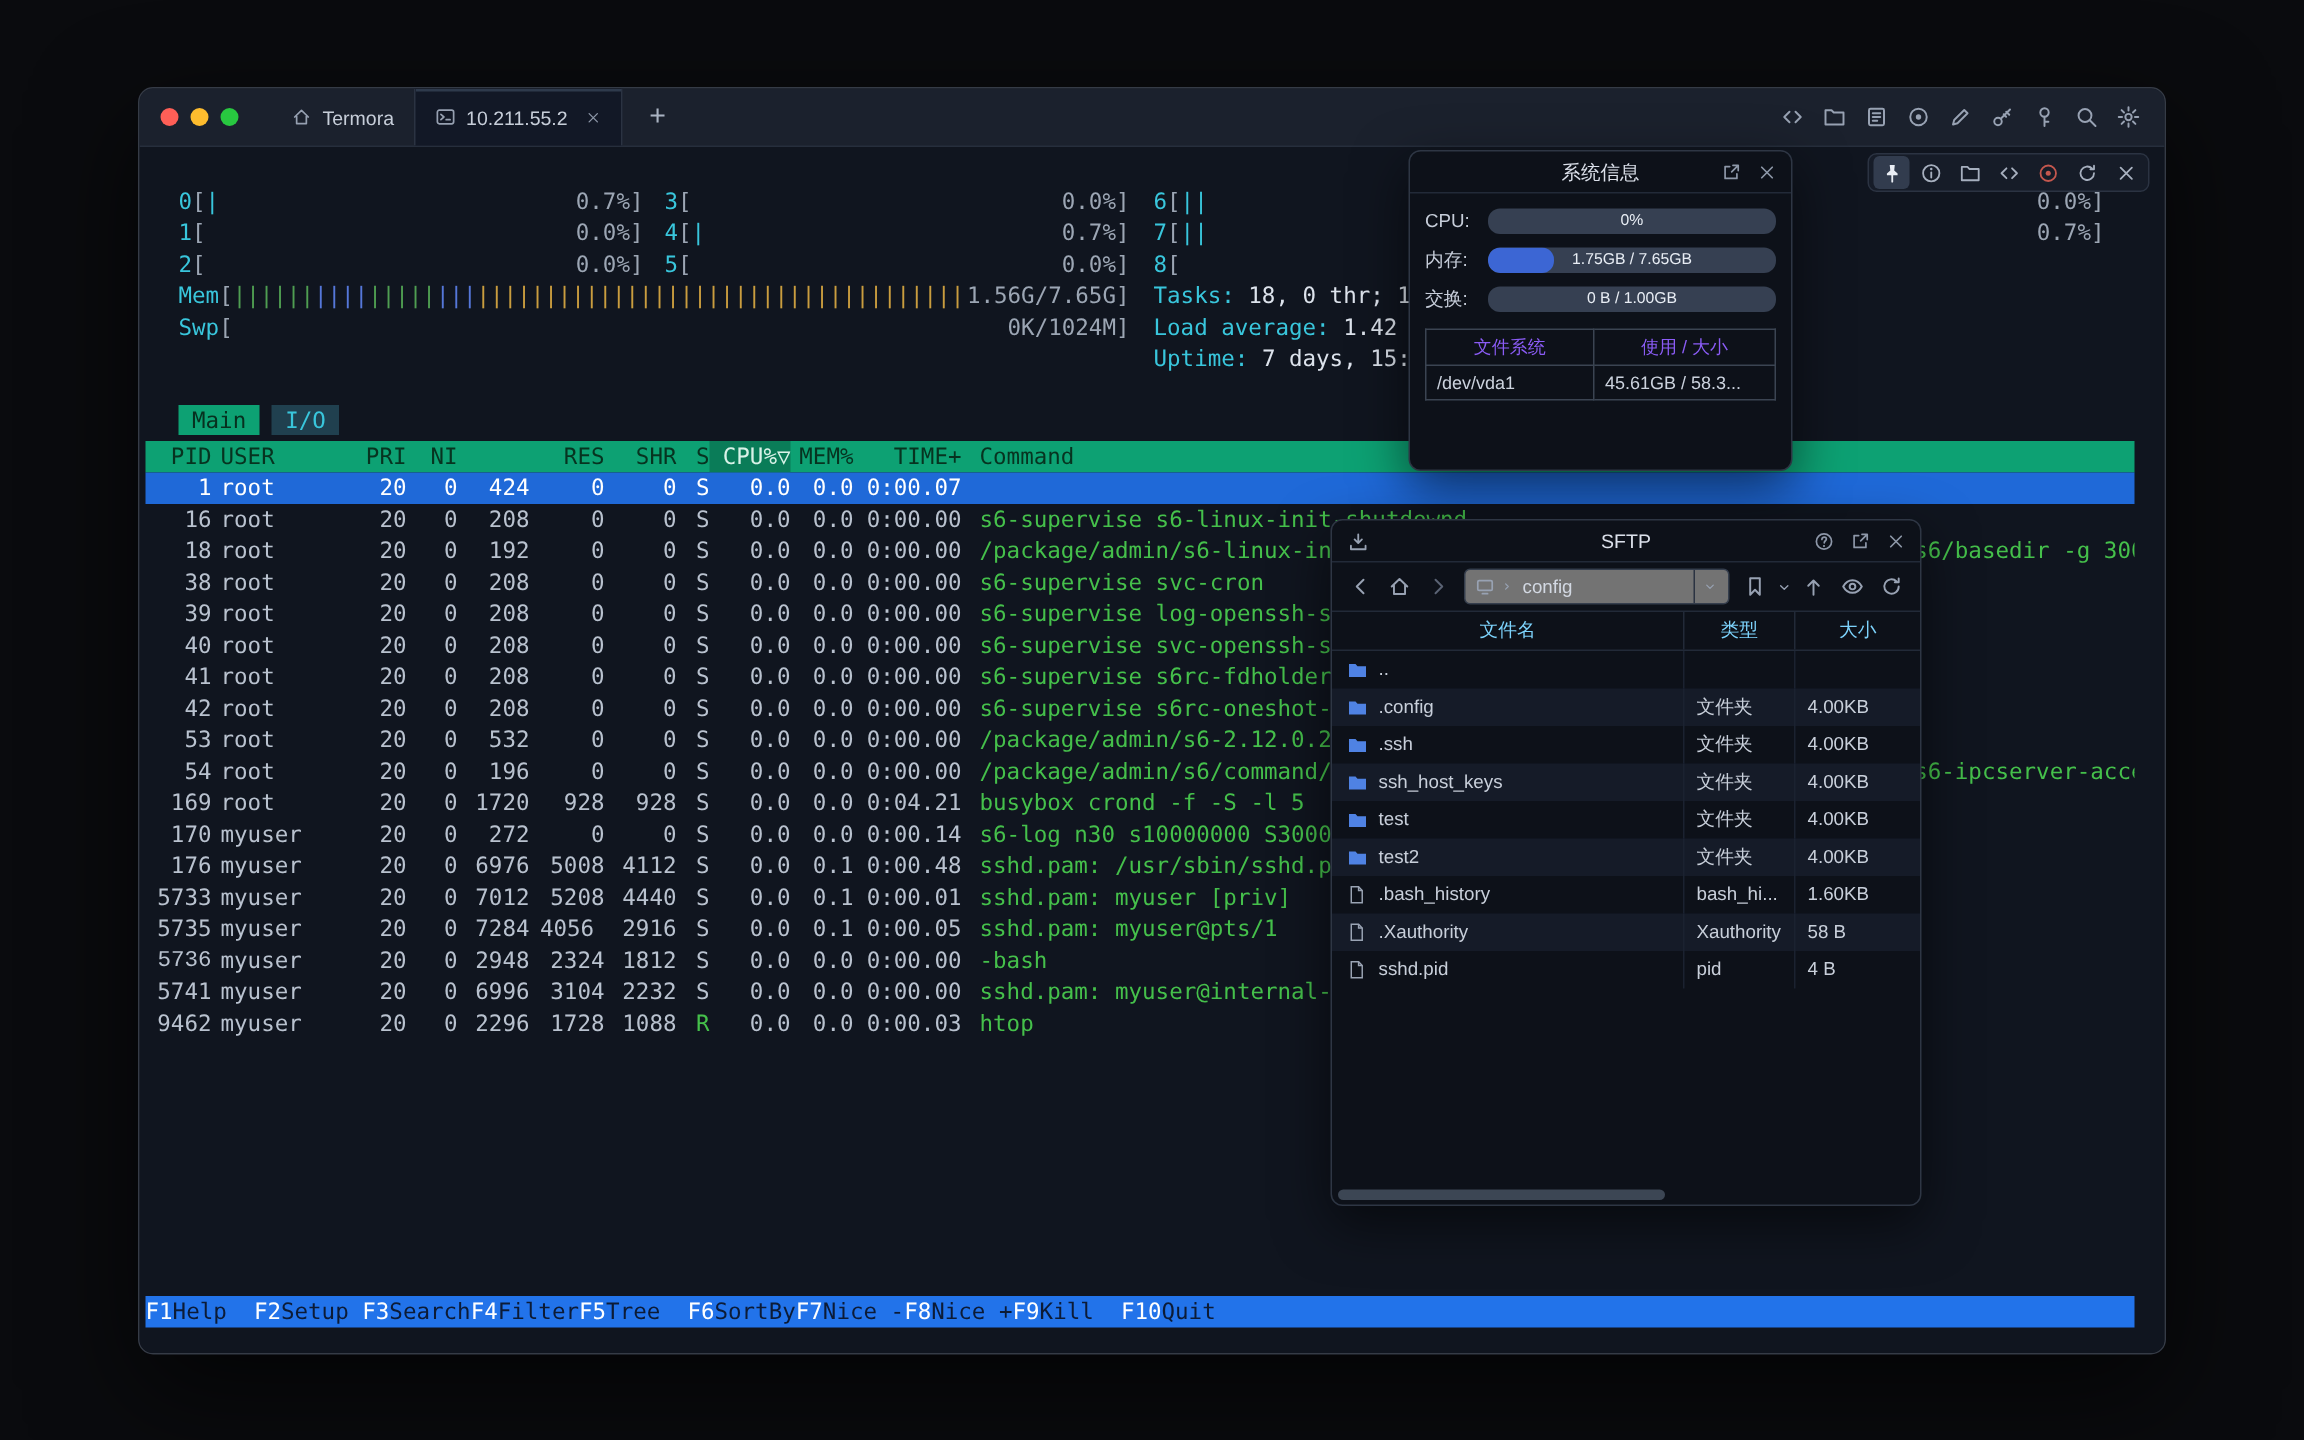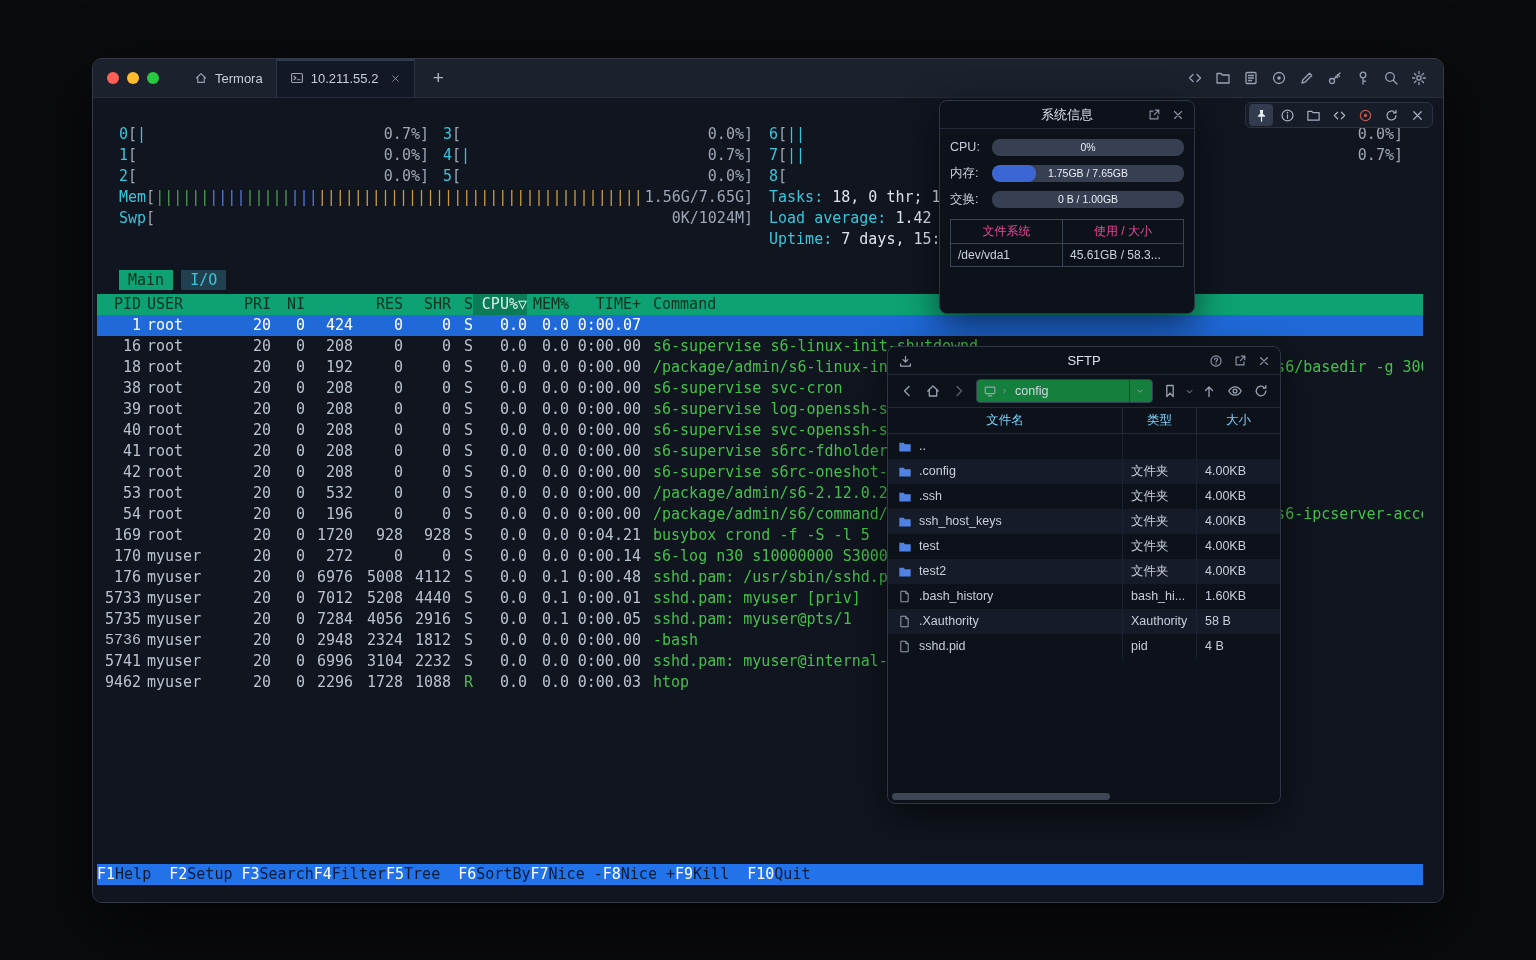--- a/index.html
+++ b/index.html
@@ -90,32 +90,32 @@
   .sysinfo{left:846px;top:2px;width:256px;height:214px}
   .si-rows{padding-top:5px}
   .si-row{display:flex;align-items:center;height:26px;padding:0 10px}
   .si-label{width:42px;font-size:12.5px;color:#c6cdd9}
   .si-bar{position:relative;flex:1;height:17px;border-radius:8px;background:#364052;overflow:hidden}
   .si-fill{position:absolute;left:0;top:0;bottom:0;border-radius:8px;background:var(--memfill)}
   .si-text{position:absolute;left:0;right:0;top:0;bottom:0;text-align:center;font-size:10.5px;
     line-height:17px;color:#e8edf4}
   .fs-table{border-collapse:collapse;margin:7px 10px 0;width:calc(100% - 20px);table-layout:fixed}
   .fs-table th,.fs-table td{border:1px solid #3b4452;height:23px;font-size:12px;overflow:hidden;white-space:nowrap}
-  .fs-table th{color:#ec4899;font-weight:normal;text-align:center}
+  .fs-table th{color:#8b5cf6;font-weight:normal;text-align:center}
   .fs-table td{color:#ccd3de;padding:0 7px;text-align:left}
   .fs-table th:first-child{width:112px}
 
   
   .sftp{left:794px;top:248px;width:394px;height:458px}
   .sftp-toolbar{display:flex;align-items:center;height:33px;padding:0 6px;border-bottom:1px solid #222a38;color:#98a2b3}
   .sftp-toolbar .icobtn{width:16px;height:16px;margin:0 5px}
   .sftp-toolbar .icobtn.xs{width:11px;height:11px;margin:0 1px}
   .icobtn.dim{color:#5a6374}
   .crumb{flex:1;display:flex;align-items:center;height:24px;border:1px solid #353e4d;border-radius:4px;
-    background:#15803d;padding:0 2px 0 4px;margin:0 4px}
+    background:#737373;padding:0 2px 0 4px;margin:0 4px}
   .crumb .icobtn{width:14px;height:14px;margin:0 2px}
   .crumb .icobtn.xs{width:10px;height:10px}
   .crumb-text{flex:1;font-size:12.5px;color:#d2d8e2;padding:0 4px}
   .crumb-dd{border-left:1px solid #2b3342;height:100%;display:flex;align-items:center;padding:0 4px;color:#98a2b3}
   .sgrid{display:grid;grid-template-columns:235px 74px 83px}
   .shead{height:26px;border-bottom:1px solid #222a38}
   .shead .scell{display:flex;align-items:center;justify-content:center;color:#7dd3fc;font-size:12.5px;
     border-right:1px solid #222a38}
   .shead .scell:last-child{border-right:none}
   .srow{height:25px}
@@ -471,21 +471,21 @@
           <span class="pcell r" style="width: 42px;">0.1</span>
           <span class="pcell r" style="width: 72px;">0:00.01</span>
           <span class="pcell  grow cmd" style="margin-left: 12px;">sshd.pam: myuser [priv]</span>
         </div>
         <div class="prow">
           <span class="pcell r" style="width: 44px;">5735</span>
           <span class="pcell " style="width: 90px; margin-left: 6px;">myuser</span>
           <span class="pcell r" style="width: 34px;">20</span>
           <span class="pcell r" style="width: 34px;">0</span>
           <span class="pcell r" style="width: 48px;">7284</span>
-          <span class="pcell r" style="width: 50px;">4056</span>
+          <span class="pcell r" style="width: 50px; text-align: center;">4056</span>
           <span class="pcell r" style="width: 48px;">2916</span>
           <span class="pcell r" style="width: 22px;">S</span>
           <span class="pcell r" style="width: 54px;">0.0</span>
           <span class="pcell r" style="width: 42px;">0.1</span>
           <span class="pcell r" style="width: 72px;">0:00.05</span>
           <span class="pcell  grow cmd" style="margin-left: 12px;">sshd.pam: myuser@pts/1</span>
         </div>
         <div class="prow">
           <span class="pcell r" style="width: 44px; font-family: Liberation Mono, monospace;">5736</span>
           <span class="pcell " style="width: 90px; margin-left: 6px;">myuser</span>

